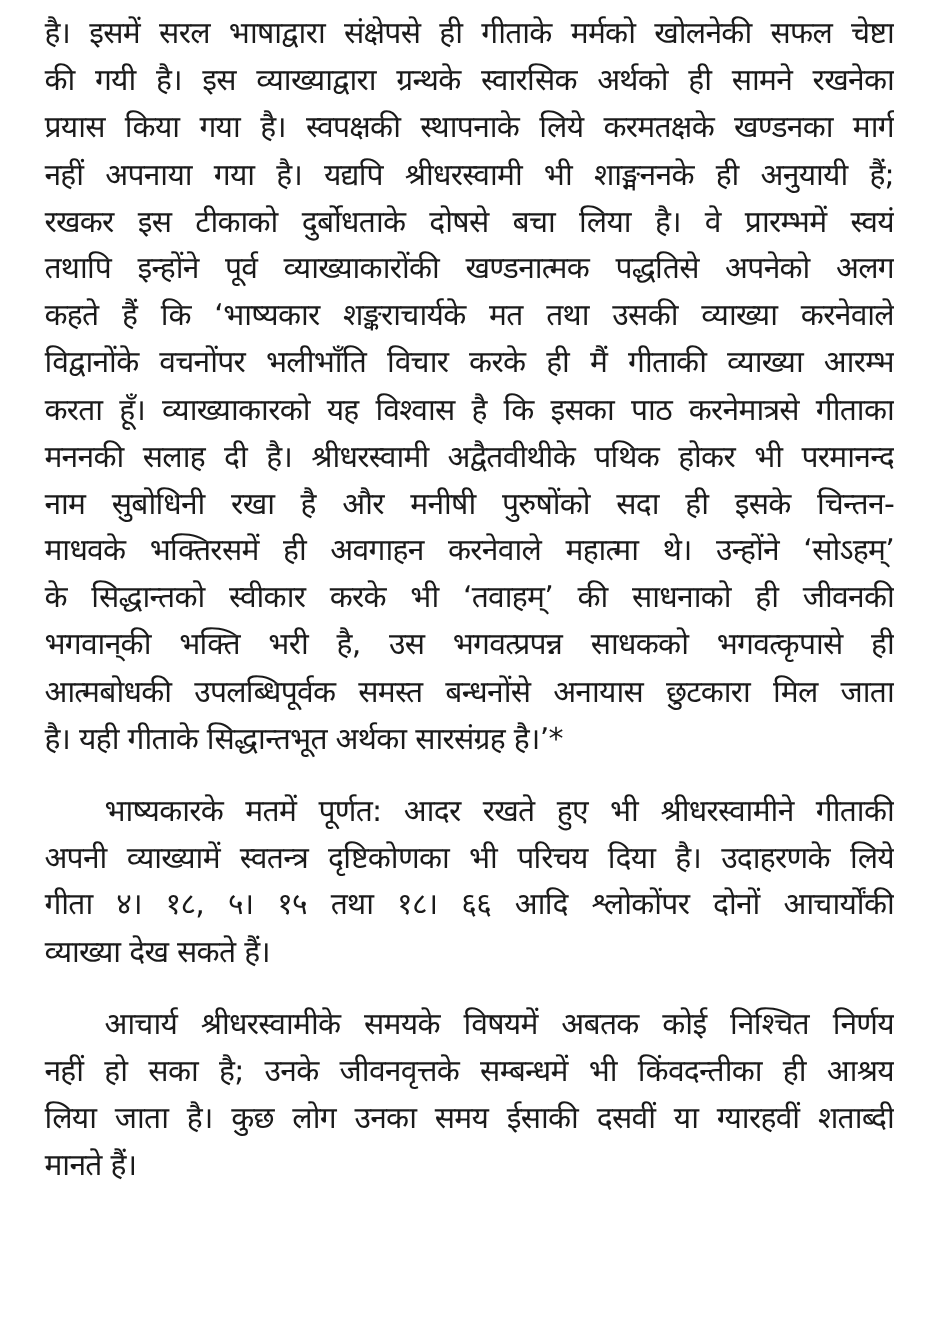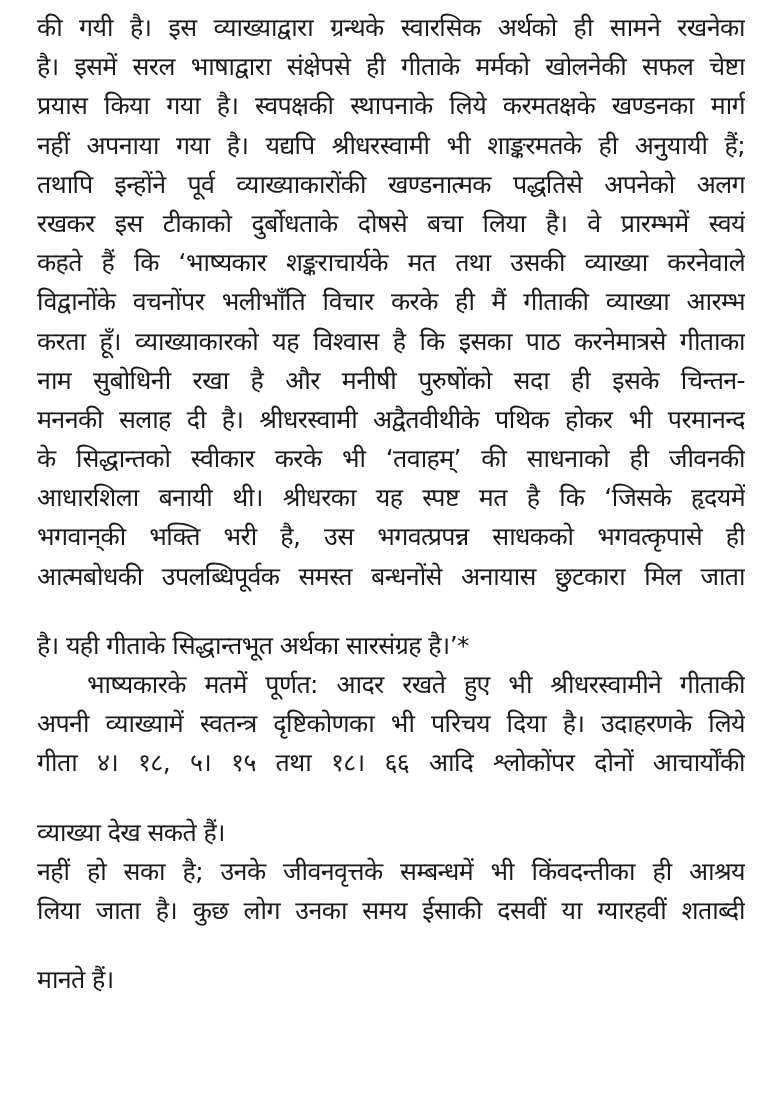--- a/index.html
+++ b/index.html
@@ -10,51 +10,52 @@
     color: #1a1a1a;
   }
   .line {
     height: 39.2px; line-height: 39.2px;
     font-size: 25px;
     white-space: nowrap;
     text-align: justify; text-align-last: justify;
     overflow: hidden;
     letter-spacing: -0.6px;
   }
-  .line.last { text-align-last: left; margin-top: 30px; }
-  .line.indent { padding-left: 50px; }
+  .line.last { text-align-last: left; }
+  .line.indent { padding-left: 50px; margin-top: 21px; }
 </style>
 </head>
 <body>
 
 <div class="page">
   <div>
+    <div class="line">है। इसमें सरल भाषाद्वारा संक्षेपसे ही गीताके मर्मको खोलनेकी सफल चेष्टा</div>
     <div class="line">की गयी है। इस व्याख्याद्वारा ग्रन्थके स्वारसिक अर्थको ही सामने रखनेका</div>
-    <div class="line">है। इसमें सरल भाषाद्वारा संक्षेपसे ही गीताके मर्मको खोलनेकी सफल चेष्टा</div>
     <div class="line">प्रयास किया गया है। स्वपक्षकी स्थापनाके लिये करमतक्षके खण्डनका मार्ग</div>
-    <div class="line">नहीं अपनाया गया है। यद्यपि श्रीधरस्वामी भी शाङ्करमतके ही अनुयायी हैं;</div>
+    <div class="line">नहीं अपनाया गया है। यद्यपि श्रीधरस्वामी भी शाङ्मननके ही अनुयायी हैं;</div>
+    <div class="line">रखकर इस टीकाको दुर्बोधताके दोषसे बचा लिया है। वे प्रारम्भमें स्वयं</div>
     <div class="line">तथापि इन्होंने पूर्व व्याख्याकारोंकी खण्डनात्मक पद्धतिसे अपनेको अलग</div>
-    <div class="line">रखकर इस टीकाको दुर्बोधताके दोषसे बचा लिया है। वे प्रारम्भमें स्वयं</div>
     <div class="line">कहते हैं कि ‘भाष्यकार शङ्कराचार्यके मत तथा उसकी व्याख्या करनेवाले</div>
     <div class="line">विद्वानोंके वचनोंपर भलीभाँति विचार करके ही मैं गीताकी व्याख्या आरम्भ</div>
     <div class="line">करता हूँ। व्याख्याकारको यह विश्वास है कि इसका पाठ करनेमात्रसे गीताका</div>
+    <div class="line">मननकी सलाह दी है। श्रीधरस्वामी अद्वैतवीथीके पथिक होकर भी परमानन्द</div>
     <div class="line">नाम सुबोधिनी रखा है और मनीषी पुरुषोंको सदा ही इसके चिन्तन-</div>
-    <div class="line">मननकी सलाह दी है। श्रीधरस्वामी अद्वैतवीथीके पथिक होकर भी परमानन्द</div>
+    <div class="line">माधवके भक्तिरसमें ही अवगाहन करनेवाले महात्मा थे। उन्होंने ‘सोऽहम्’</div>
     <div class="line">के सिद्धान्तको स्वीकार करके भी ‘तवाहम्’ की साधनाको ही जीवनकी</div>
-    <div class="line">आधारशिला बनायी थी। श्रीधरका यह स्पष्ट मत है कि ‘जिसके हृदयमें</div>
     <div class="line">भगवान्‌की भक्ति भरी है, उस भगवत्प्रपन्न साधकको भगवत्कृपासे ही</div>
     <div class="line">आत्मबोधकी उपलब्धिपूर्वक समस्त बन्धनोंसे अनायास छुटकारा मिल जाता</div>
     <div class="line last">है। यही गीताके सिद्धान्तभूत अर्थका सारसंग्रह है।’*</div>
   </div>
 
   <div>
     <div class="line indent">भाष्यकारके मतमें पूर्णत: आदर रखते हुए भी श्रीधरस्वामीने गीताकी</div>
     <div class="line">अपनी व्याख्यामें स्वतन्त्र दृष्टिकोणका भी परिचय दिया है। उदाहरणके लिये</div>
     <div class="line">गीता ४। १८, ५। १५ तथा १८। ६६ आदि श्लोकोंपर दोनों आचार्योंकी</div>
     <div class="line last">व्याख्या देख सकते हैं।</div>
   </div>
 
   <div>
+    <div class="line indent">आचार्य श्रीधरस्वामीके समयके विषयमें अबतक कोई निश्चित निर्णय</div>
     <div class="line">नहीं हो सका है; उनके जीवनवृत्तके सम्बन्धमें भी किंवदन्तीका ही आश्रय</div>
     <div class="line">लिया जाता है। कुछ लोग उनका समय ईसाकी दसवीं या ग्यारहवीं शताब्दी</div>
     <div class="line last">मानते हैं।</div>
   </div>
 </div>
 
 </body></html>

